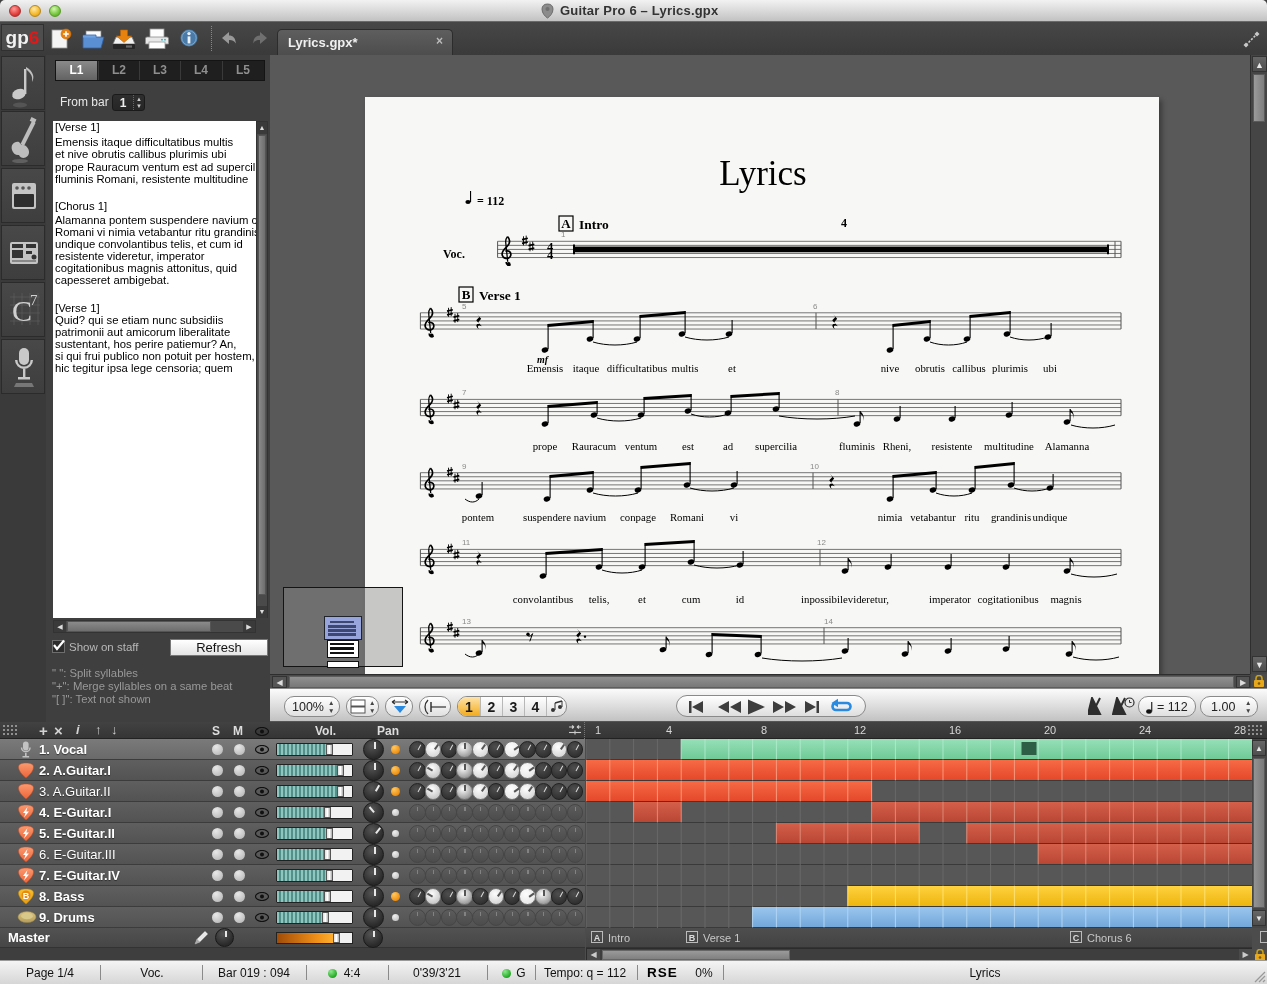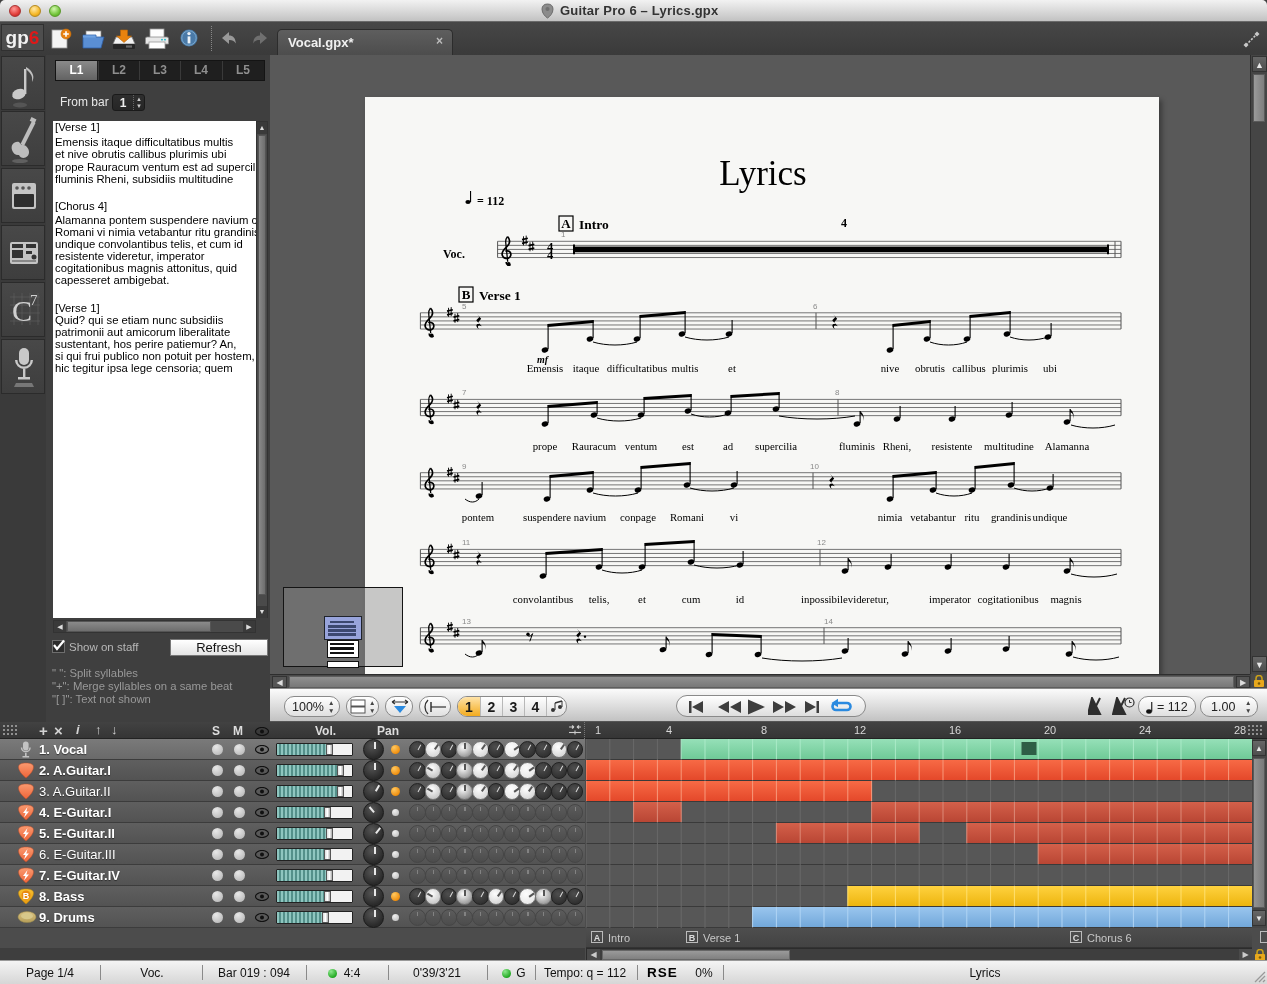--- a/index.html
+++ b/index.html
@@ -61,21 +61,21 @@
 <div class="abs" style="left:211px;top:4px;height:25px;border-left:1px dotted #888;"></div>
 <div class="abs" style="left:220px;top:8px;"><svg width="17" height="17">
 <path d="M2,8 L9,2 L9,5.5 C13,5.5 15.6,8 15.8,13.5 C14,10.5 12,9.8 9,9.9 L9,14 Z" fill="#999"></path>
       </svg></div>
 <div class="abs" style="left:252px;top:8px;"><svg width="17" height="17">
 <path d="M15,8 L8,2 L8,5.5 C4,5.5 1.4,8 1.2,13.5 C3,10.5 5,9.8 8,9.9 L8,14 Z" fill="#6f6f6f"></path>
       </svg></div>
 
 <div class="abs" style="left:277px;top:7px;width:176px;height:26px;background:linear-gradient(#5e5e5e,#4d4d4d);
 border:1px solid #2c2c2c;border-bottom:none;border-radius:5px 5px 0 0;">
-<span class="abs" style="left:10px;top:5px;font-size:13px;font-weight:bold;color:#f0f0f0;">Vocal.gpx*</span>
+<span class="abs" style="left:10px;top:5px;font-size:13px;font-weight:bold;color:#f0f0f0;">Lyrics.gpx*</span>
 <span class="abs" style="left:158px;top:4px;font-size:12px;font-weight:bold;color:#bbb;">×</span>
 </div>
 <svg width="17" height="17" style="position:absolute;left:1243px;top:9px;">
       <g stroke="#c8c8c8" stroke-width="1.6" stroke-dasharray="2.2,1.4">
         <line x1="3" y1="14" x2="14" y2="3"></line>
       </g>
       <path d="M14,0.5 L16.5,3 L14,5.5 L11.5,3 Z M3,11.5 L5.5,14 L3,16.5 L0.5,14 Z" fill="#c8c8c8"></path>
     </svg>
 </div>
 
@@ -141,22 +141,22 @@
 <div class="abs" style="left:66px;top:39px;width:33px;height:17px;background:linear-gradient(#2e2e2e,#262626);border:1px solid #1a1a1a;border-radius:3px;">
 <span class="abs" style="left:0px;top:1px;width:20px;text-align:center;color:#eee;font-size:12px;font-weight:bold;">1</span>
 <span class="abs" style="left:20px;top:0;height:15px;border-left:1px dotted #666;"></span>
 <span class="abs" style="left:23px;top:1px;color:#ccc;font-size:6px;line-height:7px;">▲<br>▼</span>
 </div>
 <div class="abs" style="left:7px;top:66px;width:203px;height:497px;background:#fff;overflow:hidden;">
 <div class="abs" style="left:2px;top:1.0px;width:260px;font-size:11.3px;line-height:11.3px;color:#000;white-space:nowrap;">[Verse 1]</div>
 <div class="abs" style="left:2px;top:16.0px;width:260px;font-size:11.3px;line-height:11.3px;color:#000;white-space:nowrap;">Emensis itaque difficultatibus multis</div>
 <div class="abs" style="left:2px;top:28.3px;width:260px;font-size:11.3px;line-height:11.3px;color:#000;white-space:nowrap;">et nive obrutis callibus plurimis ubi</div>
 <div class="abs" style="left:2px;top:40.5px;width:260px;font-size:11.3px;line-height:11.3px;color:#000;white-space:nowrap;">prope Rauracum ventum est ad supercilia</div>
-<div class="abs" style="left:2px;top:52.7px;width:260px;font-size:11.3px;line-height:11.3px;color:#000;white-space:nowrap;">fluminis Rheni, subsidiis multitudine</div>
-<div class="abs" style="left:2px;top:79.5px;width:260px;font-size:11.3px;line-height:11.3px;color:#000;white-space:nowrap;">[Chorus 4]</div>
+<div class="abs" style="left:2px;top:52.7px;width:260px;font-size:11.3px;line-height:11.3px;color:#000;white-space:nowrap;">fluminis Romani, resistente multitudine</div>
+<div class="abs" style="left:2px;top:79.5px;width:260px;font-size:11.3px;line-height:11.3px;color:#000;white-space:nowrap;">[Chorus 1]</div>
 <div class="abs" style="left:2px;top:94.0px;width:260px;font-size:11.3px;line-height:11.3px;color:#000;white-space:nowrap;">Alamanna pontem suspendere navium co</div>
 <div class="abs" style="left:2px;top:106.0px;width:260px;font-size:11.3px;line-height:11.3px;color:#000;white-space:nowrap;">Romani vi nimia vetabantur ritu grandinis</div>
 <div class="abs" style="left:2px;top:118.0px;width:260px;font-size:11.3px;line-height:11.3px;color:#000;white-space:nowrap;">undique convolantibus telis, et cum id</div>
 <div class="abs" style="left:2px;top:130.0px;width:260px;font-size:11.3px;line-height:11.3px;color:#000;white-space:nowrap;">resistente videretur, imperator</div>
 <div class="abs" style="left:2px;top:142.0px;width:260px;font-size:11.3px;line-height:11.3px;color:#000;white-space:nowrap;">cogitationibus magnis attonitus, quid</div>
 <div class="abs" style="left:2px;top:154.0px;width:260px;font-size:11.3px;line-height:11.3px;color:#000;white-space:nowrap;">capesseret ambigebat.</div>
 <div class="abs" style="left:2px;top:181.5px;width:260px;font-size:11.3px;line-height:11.3px;color:#000;white-space:nowrap;">[Verse 1]</div>
 <div class="abs" style="left:2px;top:194.0px;width:260px;font-size:11.3px;line-height:11.3px;color:#000;white-space:nowrap;">Quid? qui se etiam nunc subsidiis</div>
 <div class="abs" style="left:2px;top:206.0px;width:260px;font-size:11.3px;line-height:11.3px;color:#000;white-space:nowrap;">patrimonii aut amicorum liberalitate</div>
 <div class="abs" style="left:2px;top:218.0px;width:260px;font-size:11.3px;line-height:11.3px;color:#000;white-space:nowrap;">sustentant, hos perire patiemur? An,</div>
@@ -1749,20 +1749,37 @@
 <linearGradient id="tgy" x1="0" y1="0" x2="0" y2="1">
           <stop offset="0" stop-color="#ffd23f"></stop>
           <stop offset="1" stop-color="#edb50e"></stop>
         </linearGradient>
 <linearGradient id="tgb" x1="0" y1="0" x2="0" y2="1">
           <stop offset="0" stop-color="#9ac6ee"></stop>
           <stop offset="1" stop-color="#72a8da"></stop>
         </linearGradient>
 </defs>
     </svg>
+<div class="abs" style="left:0;top:206px;width:585px;height:20px;background:linear-gradient(#525252,#464646);border-bottom:1px solid #333;">
+<div class="abs" style="left:8px;top:2px;font-size:13px;font-weight:bold;color:#fff;">Master</div>
+<svg width="18" height="16" style="position:absolute;left:193px;top:2px;">
+        <path d="M2,14 L4,9 L12,1 L15,4 L7,12 Z" fill="#e8e8e8" stroke="#888" stroke-width="0.7"></path>
+        <path d="M2,14 L4,9 L7,12 Z" fill="#aaa"></path>
+      </svg>
+<div class="abs" style="left:215px;top:0px;width:19px;height:19px;border-radius:10px;background:radial-gradient(circle at 7px 5px,#555,#2a2a2a 70%);border:1px solid #191919;">
+<div class="abs" style="left:8.5px;top:2px;width:2px;height:6px;background:#e8e8e8;"></div>
+      </div>
+<div class="abs" style="left:276px;top:4px;width:77px;height:12px;background:#f0f0f0;border:1px solid #222;">
+<div class="abs" style="left:0;top:0;width:57px;height:10px;background:linear-gradient(90deg,#a04c08,#f09018 70%,#ffb030);"></div>
+<div class="abs" style="left:56px;top:0;width:7px;height:10px;background:linear-gradient(90deg,#ddd,#fff,#aaa);border:1px solid #555;"></div>
+</div>
+<div class="abs" style="left:363px;top:0px;width:20px;height:20px;border-radius:10px;background:radial-gradient(circle at 7px 5px,#555,#2a2a2a 70%);border:1px solid #191919;">
+<div class="abs" style="left:9px;top:2px;width:2px;height:6px;background:#e8e8e8;"></div>
+      </div>
+</div>
 <div class="abs" style="left:586px;top:206px;width:666px;height:20px;background:linear-gradient(#4e4e4e,#434343);border-bottom:1px solid #333;">
 <div class="abs" style="left:5px;top:3px;width:12px;height:12px;border:1px solid #bbb;color:#ddd;font-size:9px;font-weight:bold;text-align:center;line-height:12px;">A</div>
 <div class="abs" style="left:22px;top:4px;font-size:11px;color:#c8c8c8;">Intro</div>
 <div class="abs" style="left:100px;top:3px;width:12px;height:12px;border:1px solid #bbb;color:#ddd;font-size:9px;font-weight:bold;text-align:center;line-height:12px;">B</div>
 <div class="abs" style="left:117px;top:4px;font-size:11px;color:#c8c8c8;">Verse 1</div>
 <div class="abs" style="left:484px;top:3px;width:12px;height:12px;border:1px solid #bbb;color:#ddd;font-size:9px;font-weight:bold;text-align:center;line-height:12px;">C</div>
 <div class="abs" style="left:501px;top:4px;font-size:11px;color:#c8c8c8;">Chorus 6</div>
 <div class="abs" style="left:674px;top:3px;width:12px;height:12px;border:1px solid #bbb;"></div>
 </div>
 <div class="abs" style="left:0;top:226px;width:585px;height:13px;background:#3e3e3e;"></div>

